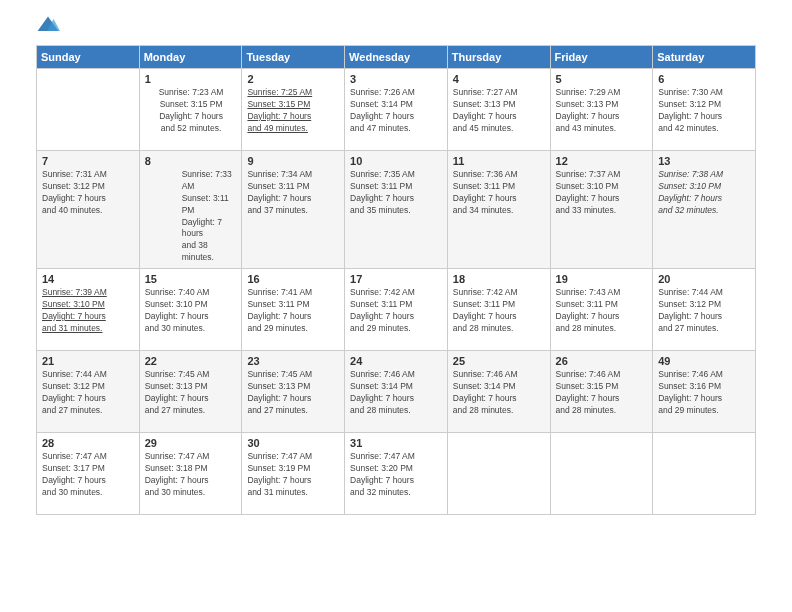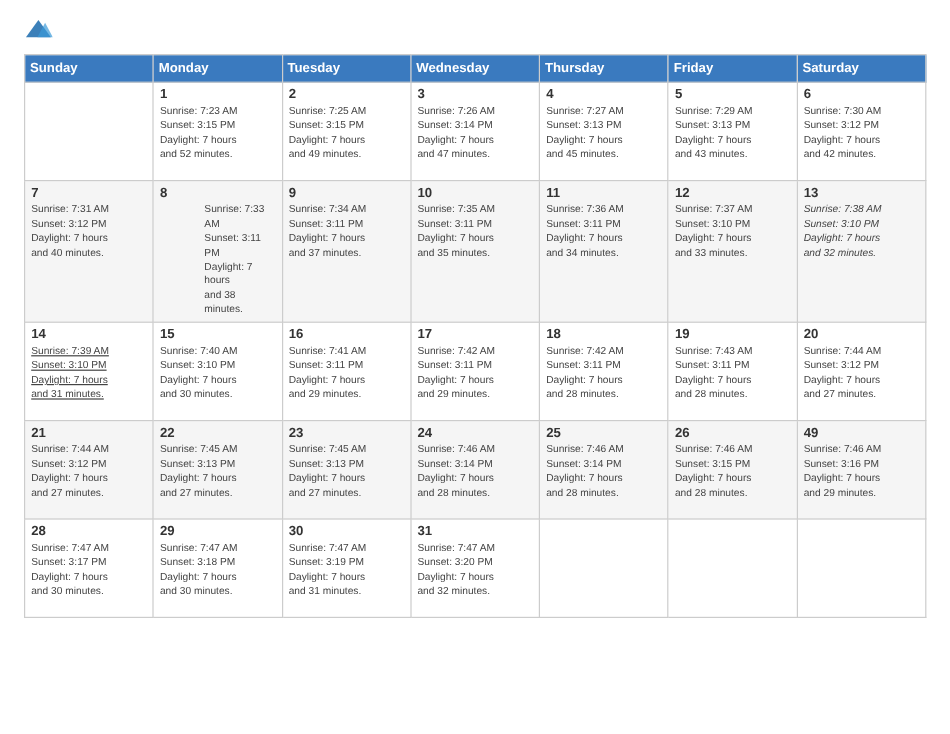--- a/index.html
+++ b/index.html
@@ -6,21 +6,21 @@
     body {
       width: 792px;
       height: 612px;
       font-family: Arial, sans-serif;
       background: #fff;
       overflow: hidden;
     }
     .page {
       width: 792px;
       height: 612px;
-      padding: 15px 20px;
+      padding: 15px 36px;
     }
     .header {
       display: flex;
       justify-content: space-between;
       align-items: flex-start;
       margin-bottom: 10px;
     }
     .logo {
       display: flex;
       align-items: center;
@@ -113,28 +113,28 @@
           <th>Thursday</th>
           <th>Friday</th>
           <th>Saturday</th>
         </tr>
     </thead>
     <tbody id="calendar-body">
     <tr>
           <td class="empty-cell"></td>
           <td>
             <span class="day-number">1</span>
-            <div class="day-info" style="white-space: pre-line;">Sunrise: 7:23 AM
+            <div class="day-info" style="white-space: pre-line; text-align: center;">Sunrise: 7:23 AM
 Sunset: 3:15 PM
 Daylight: 7 hours
 and 52 minutes.</div>
           </td>
           <td>
             <span class="day-number">2</span>
-            <div class="day-info" style="white-space: pre-line;">Sunrise: 7:25 AM
+            <div class="day-info" style="white-space: pre-line; text-decoration: underline;">Sunrise: 7:25 AM
 Sunset: 3:15 PM
 Daylight: 7 hours
 and 49 minutes.</div>
           </td>
           <td>
             <span class="day-number">3</span>
             <div class="day-info" style="white-space: pre-line;">Sunrise: 7:26 AM
 Sunset: 3:14 PM
 Daylight: 7 hours
 and 47 minutes.</div>

